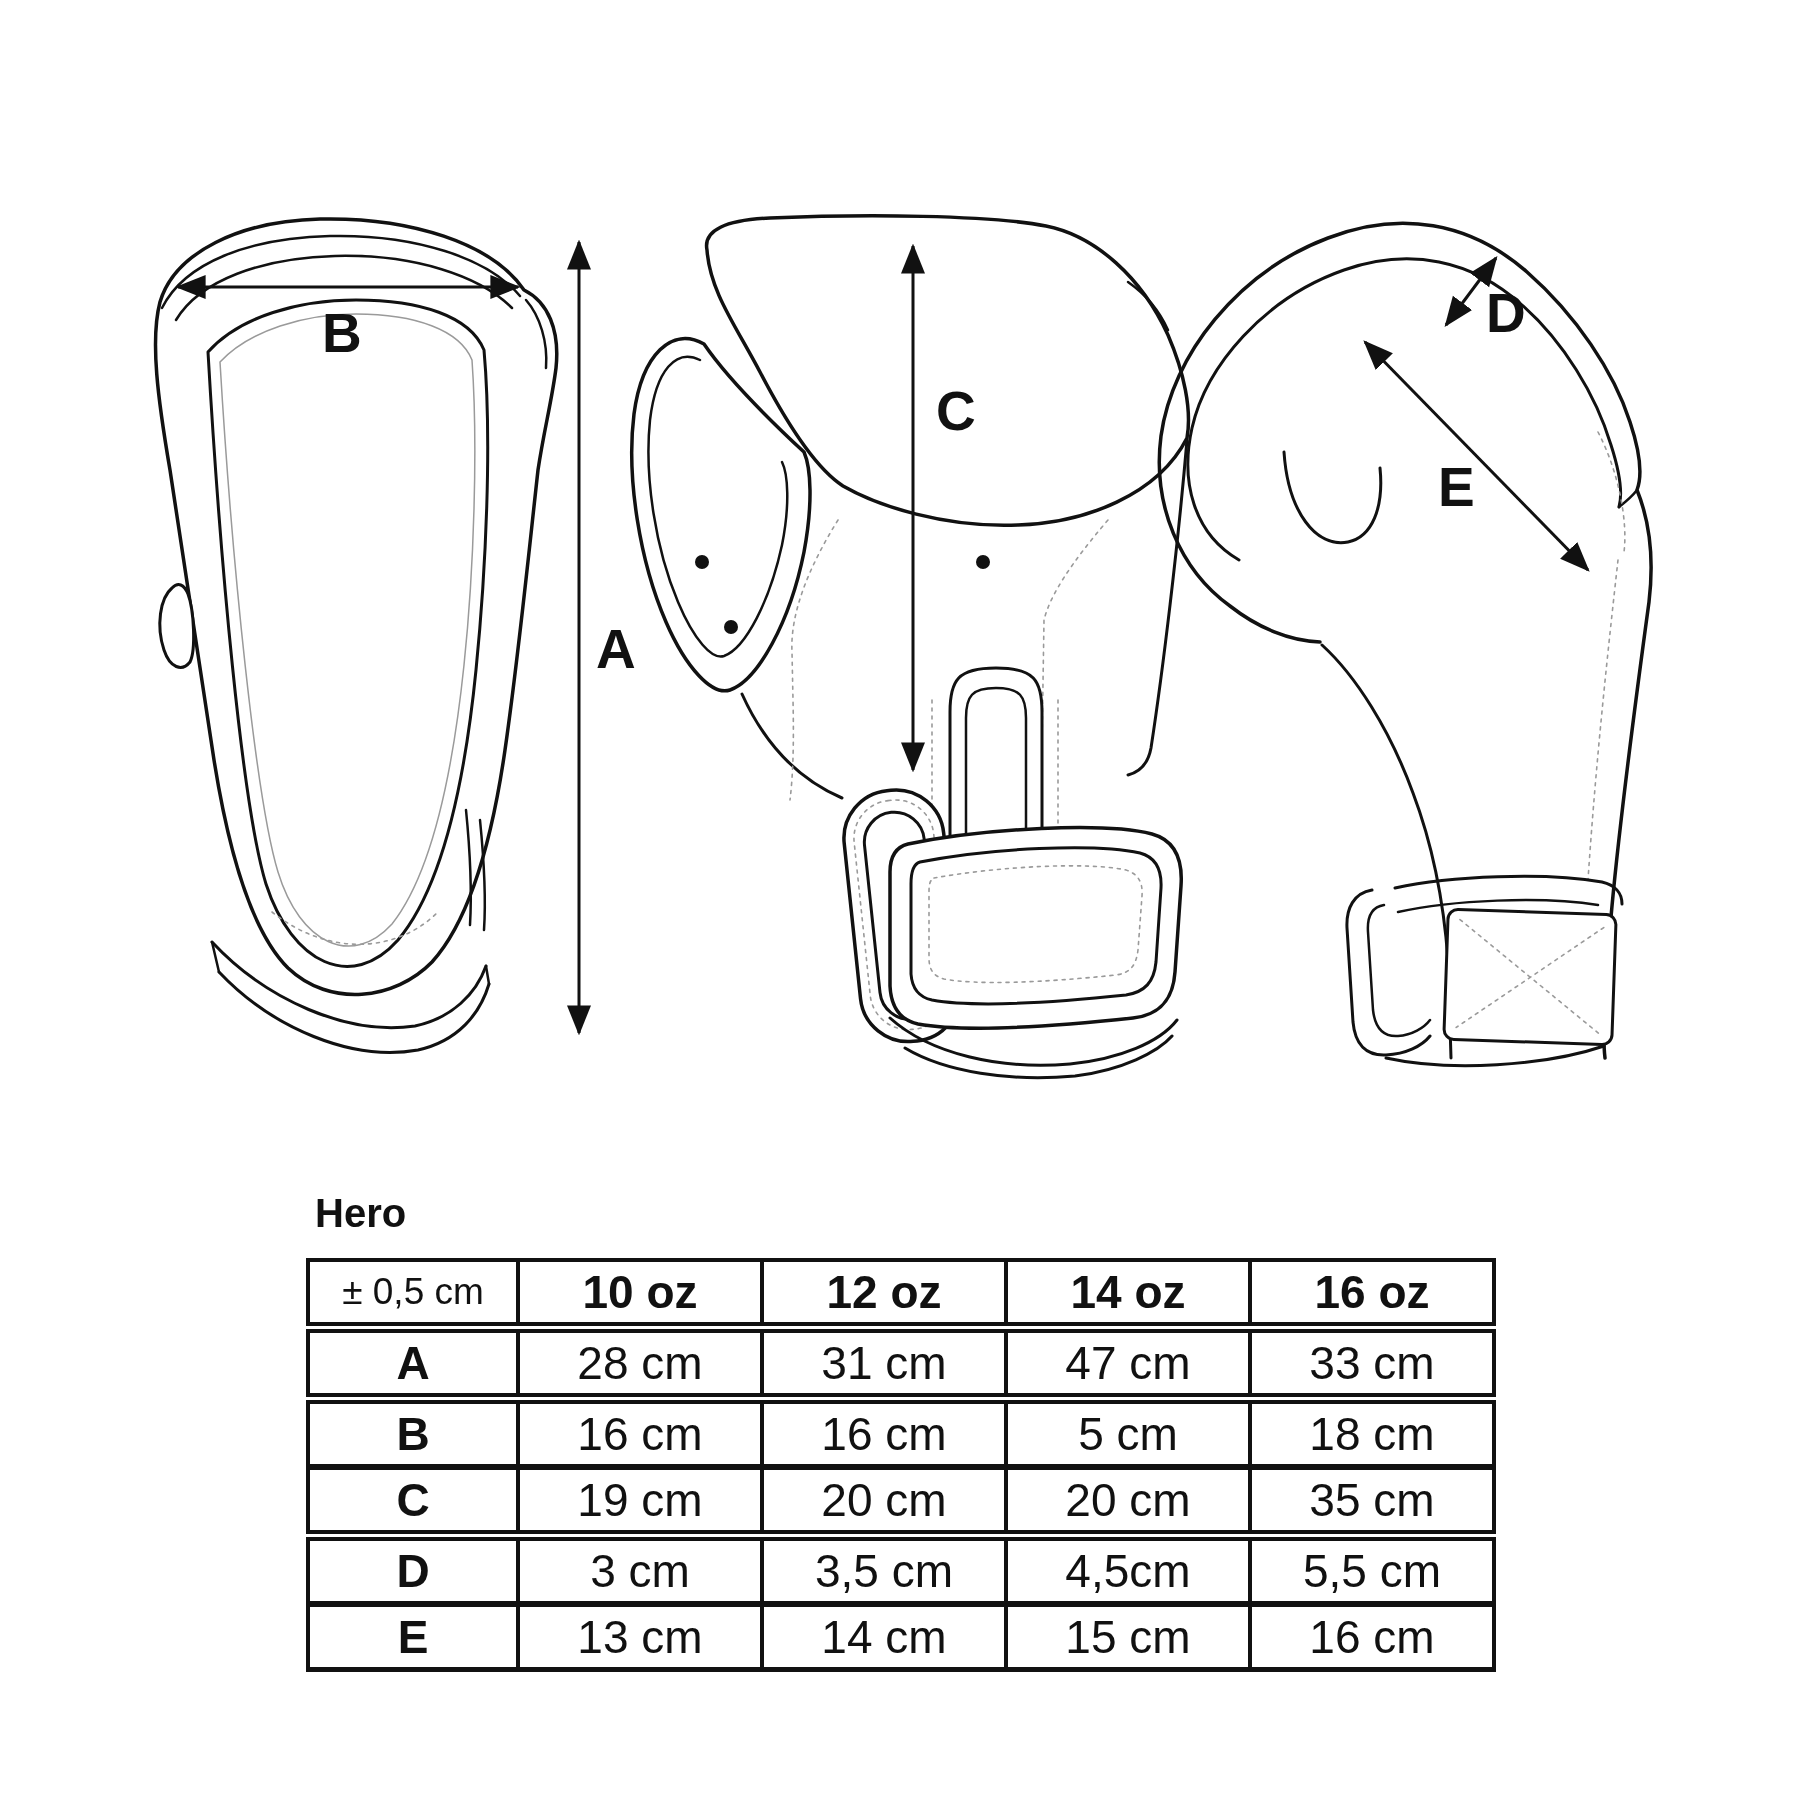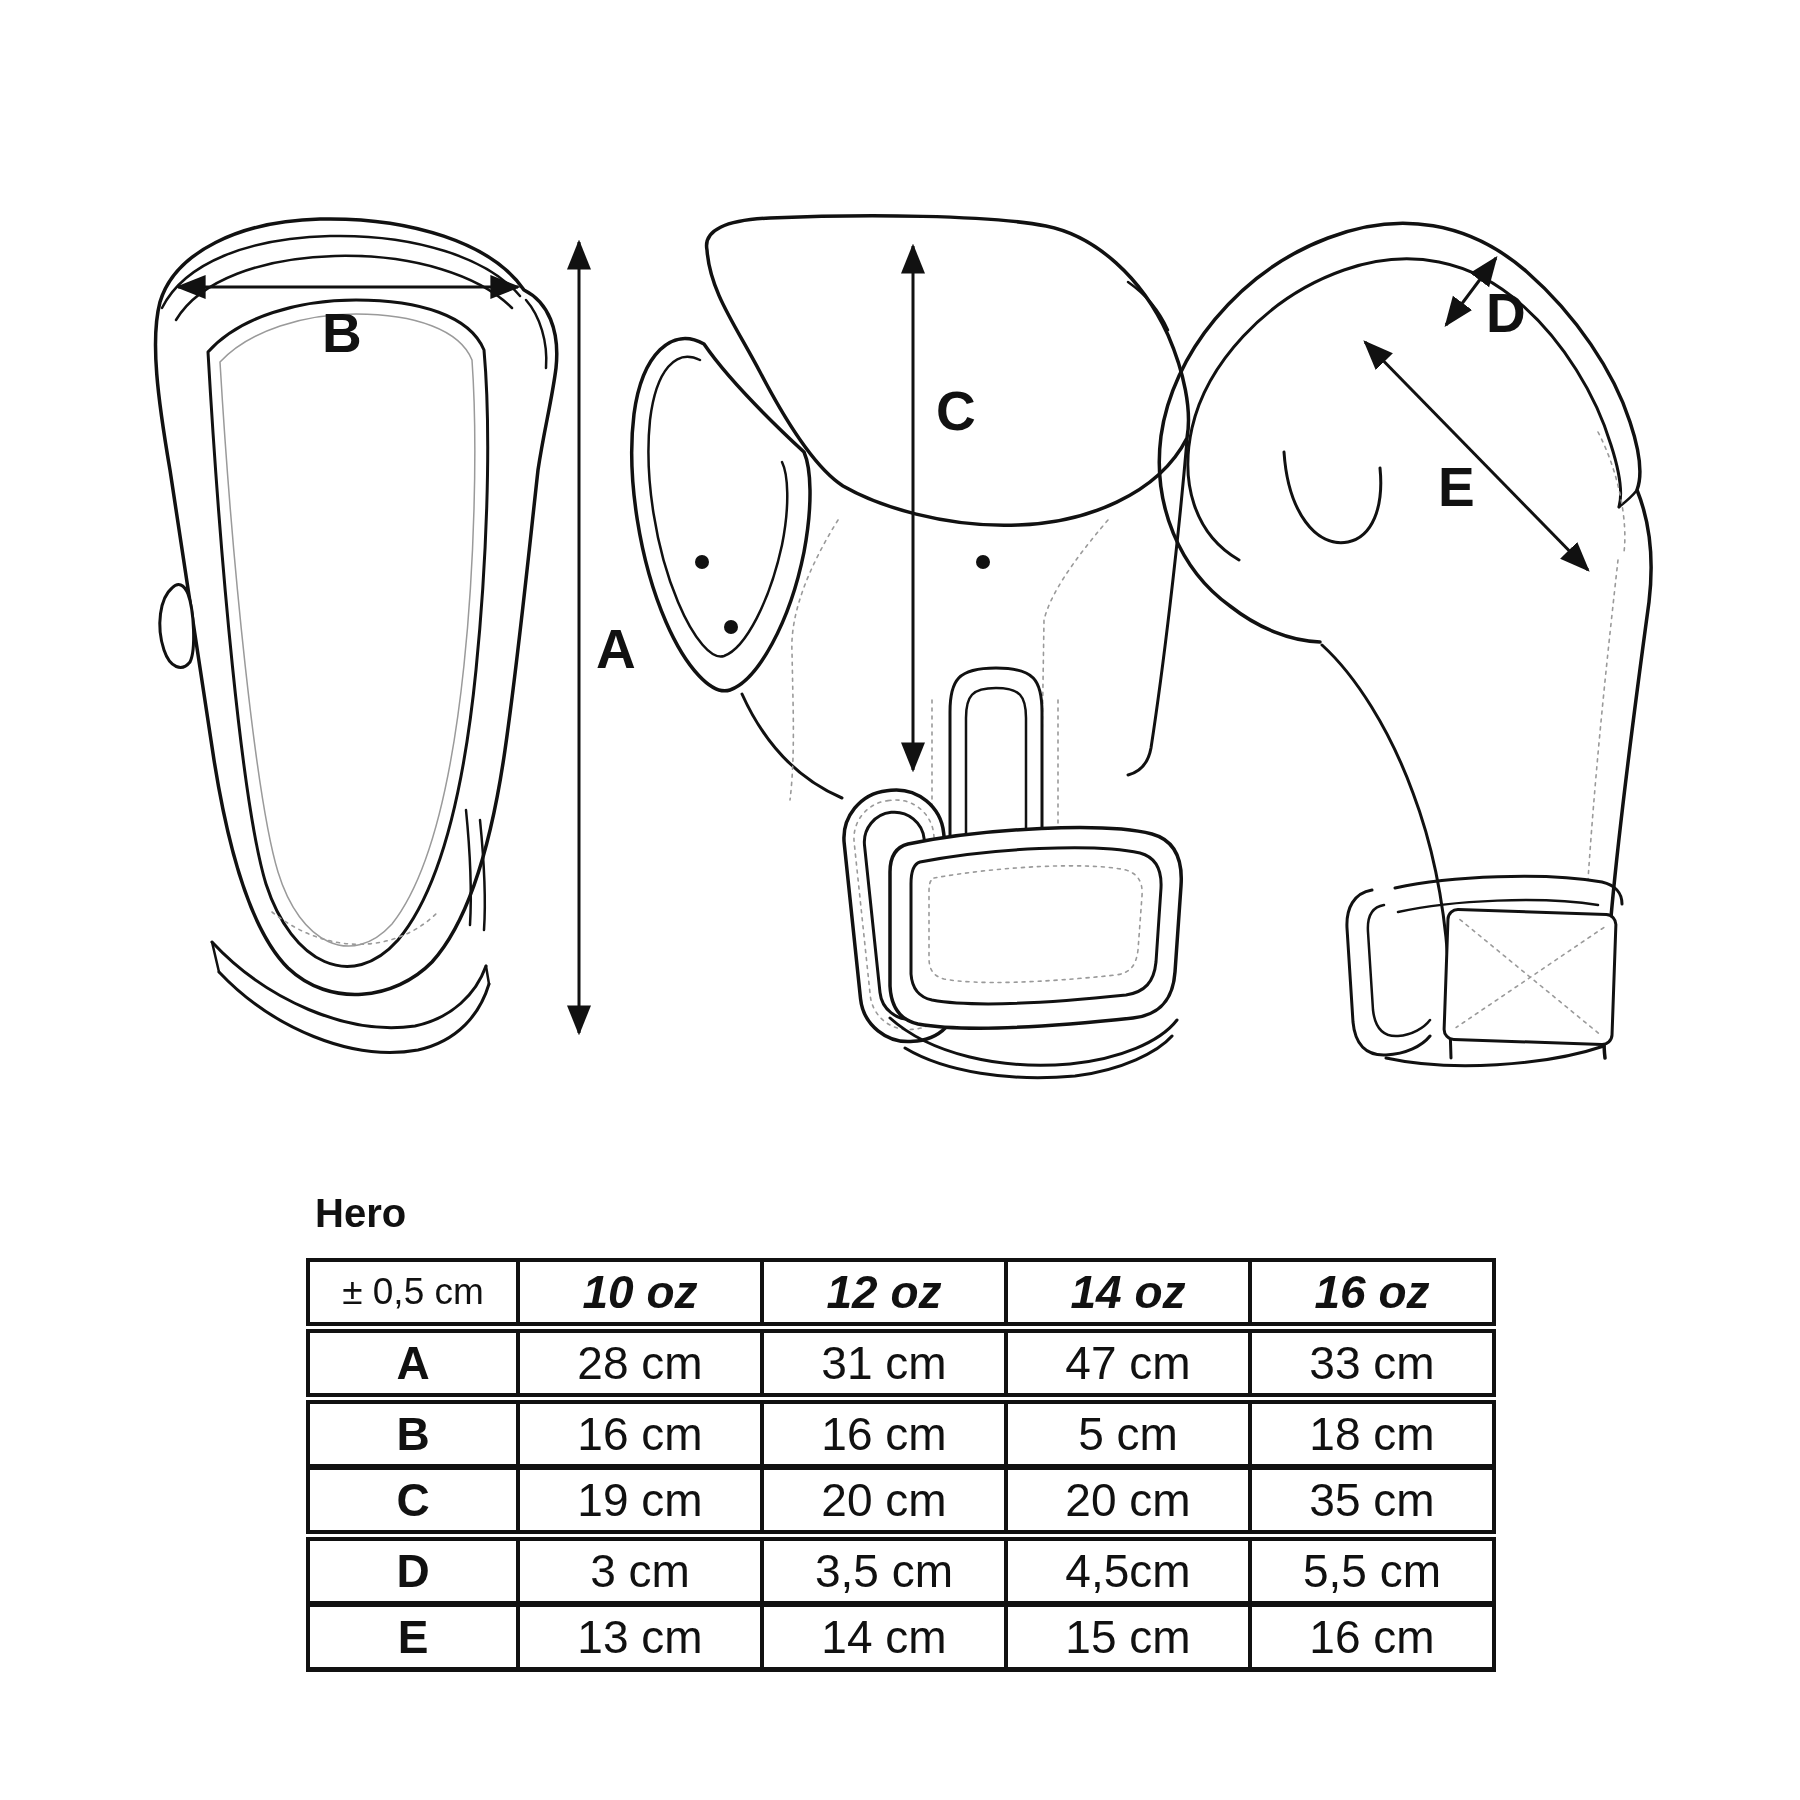--- a/index.html
+++ b/index.html
@@ -20,21 +20,21 @@
   
   .size-table{position:absolute;left:306px;top:1258px;width:1186px;height:414px;
               border-collapse:collapse;table-layout:fixed;}
   .size-table td{border-left:4px solid #111;border-right:4px solid #111;
                  text-align:center;vertical-align:middle;font-size:46px;padding:0;}
   .size-table tr.outer-top td{border-top:4px solid #111;}
   .size-table tr.outer-bottom td{border-bottom:5px solid #111;}
   .size-table tr.sep-double td{border-bottom:11px double #111;}
   .size-table tr.sep-single td{border-bottom:6px solid #111;}
   .size-table .tol{font-size:37px;font-weight:normal;}
-  .size-table .hdr{font-weight:bold;font-style:italic;}
+  .size-table .hdr{font-weight:bold;}
   .size-table .rowlbl{font-weight:bold;}
   .col-letter{width:210px;} .col-oz{width:244px;}
 </style>
 </head>
 <body>
 
 <div class="canvas">
 
   <svg id="diagram" width="1800" height="1130" viewBox="0 0 1800 1130">
     <defs>

